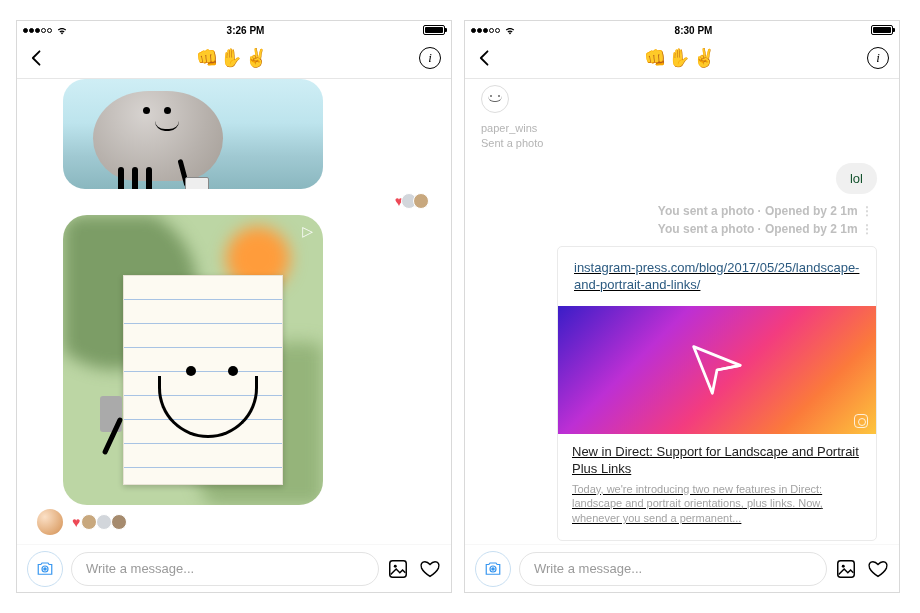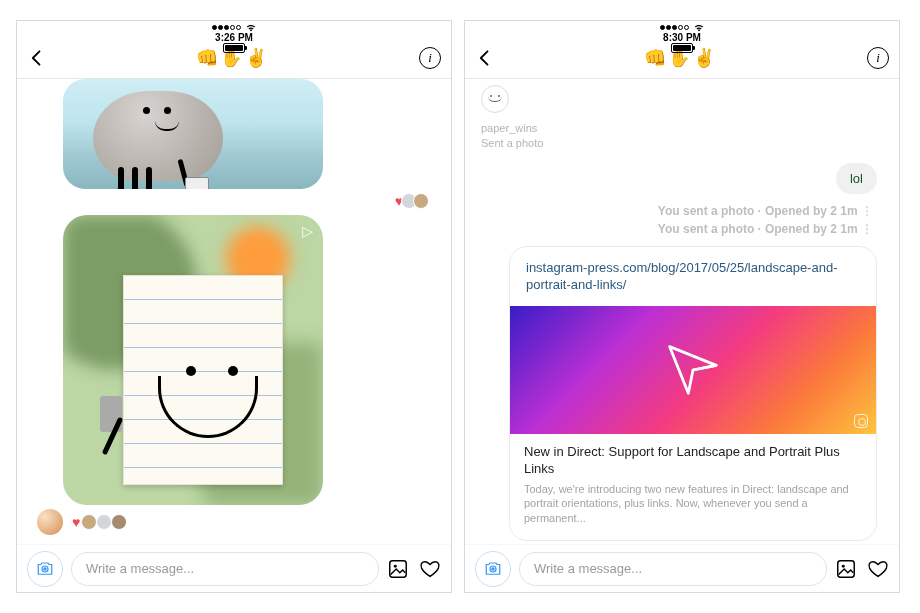--- a/index.html
+++ b/index.html
@@ -1,20 +1,20 @@
 <!DOCTYPE html>
 <html><head>
 <meta charset="utf-8">
 <style>
   * { box-sizing: border-box; margin: 0; padding: 0; -webkit-font-smoothing: antialiased; }
   body { font-family: -apple-system, "Helvetica Neue", Arial, sans-serif; background:#fff; width:920px; height:613px; overflow:hidden; }
   .canvas { display:flex; gap:12px; padding:20px 16px; width:920px; height:613px; }
   .phone { width:436px; height:573px; border:1px solid #d9d9d9; background:#fff; display:flex; flex-direction:column; overflow:hidden; }
   
-  .statusbar { height:16px; display:flex; align-items:center; justify-content:space-between; padding:2px 6px 0; font-size:10px; font-weight:600; color:#000;flex-direction:column; }
+  .statusbar { height:16px; display:flex; align-items:center; justify-content:space-between; padding:2px 6px 0; font-size:10px; font-weight:600; color:#000; }
   .sb-left, .sb-right { display:flex; align-items:center; gap:4px; }
   .dots { display:flex; gap:1px; align-items:center; }
   .dot { width:5px; height:5px; border-radius:50%; border:1px solid #000; }
   .dot.f { background:#000; }
   .wifi { width:12px; height:9px; }
   .batt { width:22px; height:10px; border:1px solid #000; border-radius:2px; position:relative; }
   .batt::after { content:""; position:absolute; right:-3px; top:2px; width:2px; height:4px; background:#000; border-radius:0 1px 1px 0; }
   .batt .fill { position:absolute; left:1px; top:1px; bottom:1px; width:18px; background:#000; border-radius:1px; }
   
   .header { height:42px; border-bottom:1px solid #e6e6e6; display:flex; align-items:center; justify-content:space-between; padding:0 10px; }
@@ -66,21 +66,21 @@
   .rp-row { display:flex; align-items:flex-start; gap:8px; padding:2px 8px;flex-direction:column; }
   .small-av { width:28px; height:28px; border-radius:50%; background:#fff; border:1px solid #ddd; display:flex; align-items:center; justify-content:center; position:relative; }
   .small-av .mouth { width:14px; height:6px; border-bottom:1.5px solid #666; border-radius:0 0 10px 10px; }
   .small-av .eyes { position:absolute; top:9px; display:flex; gap:6px; }
   .small-av .eyes span { width:2px; height:2px; background:#666; border-radius:50%; }
   .sent-info { font-size:11px; color:#b4b4b4; line-height:1.35; }
   .sent-info .name { display:block; }
   .lol-bubble { margin:10px 14px 10px auto; background:#f0f0f0; color:#14532d; font-size:13px; padding:8px 14px; border-radius:18px; width:fit-content; }
   .status-line { text-align:right; font-size:12px; color:#bfbfbf; padding:0 18px; margin-bottom:4px;font-weight:bold; }
   .status-line::after { content:" ⋮"; color:#d4d4d4; }
-  .link-card { margin:10px 14px 4px 36px; border:1px solid #eaeaea; border-radius:18px; overflow:hidden; background:#fff; }
+  .link-card { margin:10px 14px 4px 84px; border:1px solid #eaeaea; border-radius:5px; overflow:hidden; background:#fff;text-decoration:underline; }
   .link-url { padding:12px 16px; color:#2b5a80; font-size:13px; line-height:1.35; }
   .link-img { height:128px; background:linear-gradient(135deg,#3a1dc7 0%,#bd2fd4 30%,#f33c7f 55%,#fb7a3b 78%,#fdc53e 100%); display:flex; align-items:center; justify-content:center; position:relative; }
   .link-img svg { width:56px; height:56px; }
   .ig-corner { position:absolute; bottom:6px; right:8px; width:14px; height:14px; border:1.3px solid rgba(255,255,255,0.8); border-radius:4px; }
   .ig-corner::after { content:""; position:absolute; top:3px; left:3px; width:6px; height:6px; border:1.3px solid rgba(255,255,255,0.8); border-radius:50%; }
   .link-text { padding:10px 14px 14px; }
   .link-title { font-size:13px; color:#222; line-height:1.3; margin-bottom:4px; }
   .link-desc { font-size:11px; color:#a3a3a3; line-height:1.35; }
   .rp-bottom-react { display:flex; align-items:center; gap:2px; margin:4px 0 0 14px; }
   .r-avatar.tan { background:#c8a87e; }

